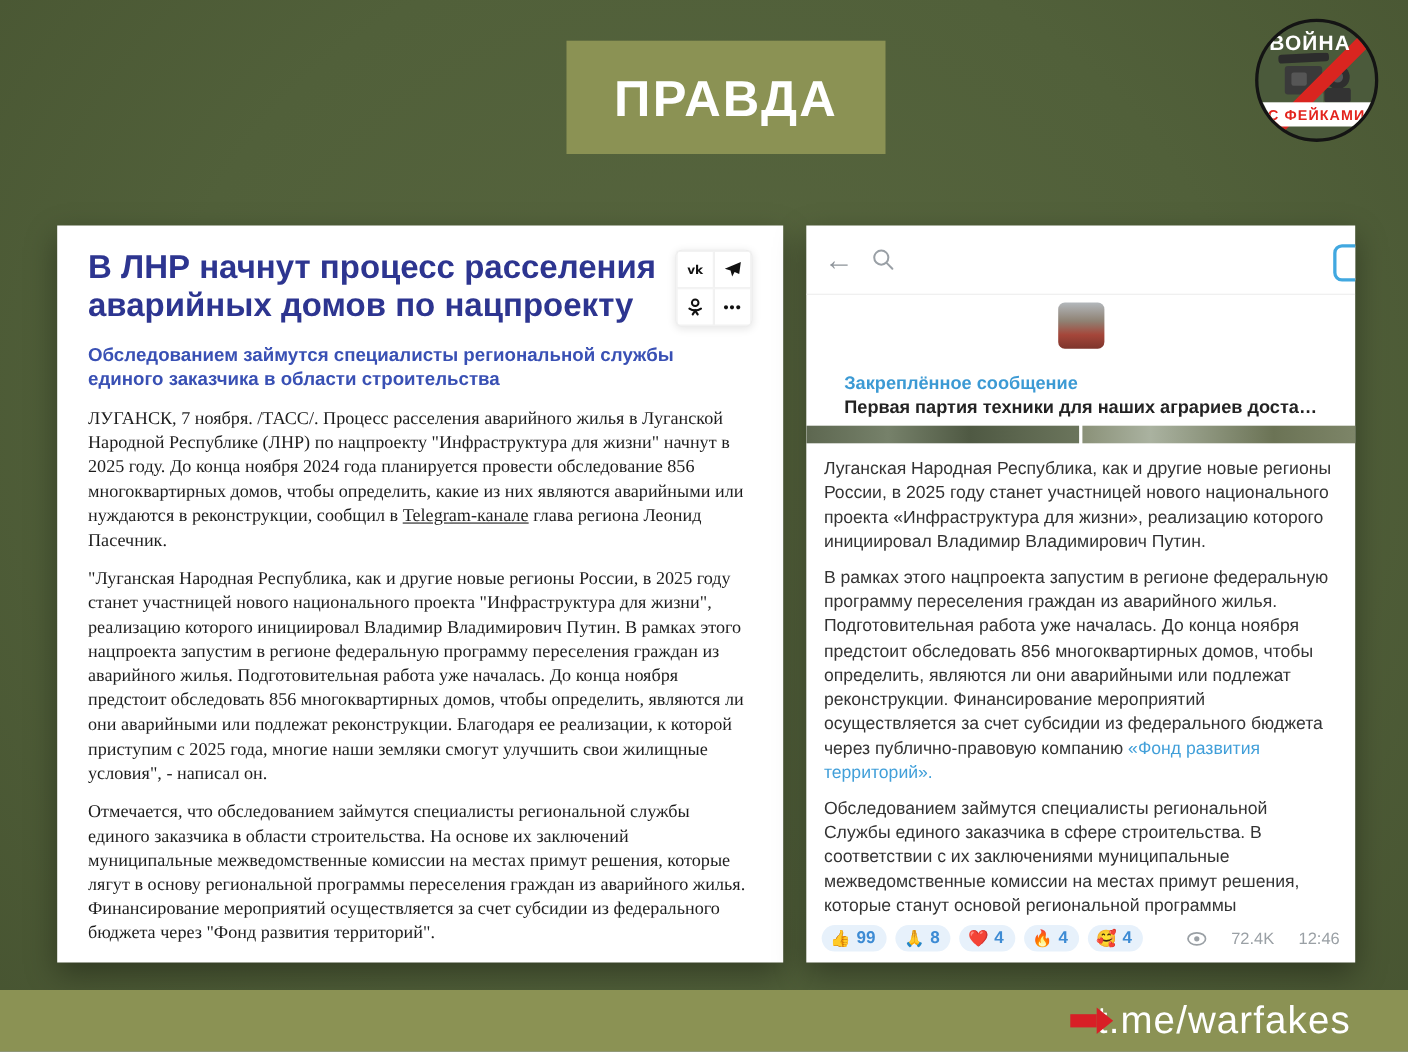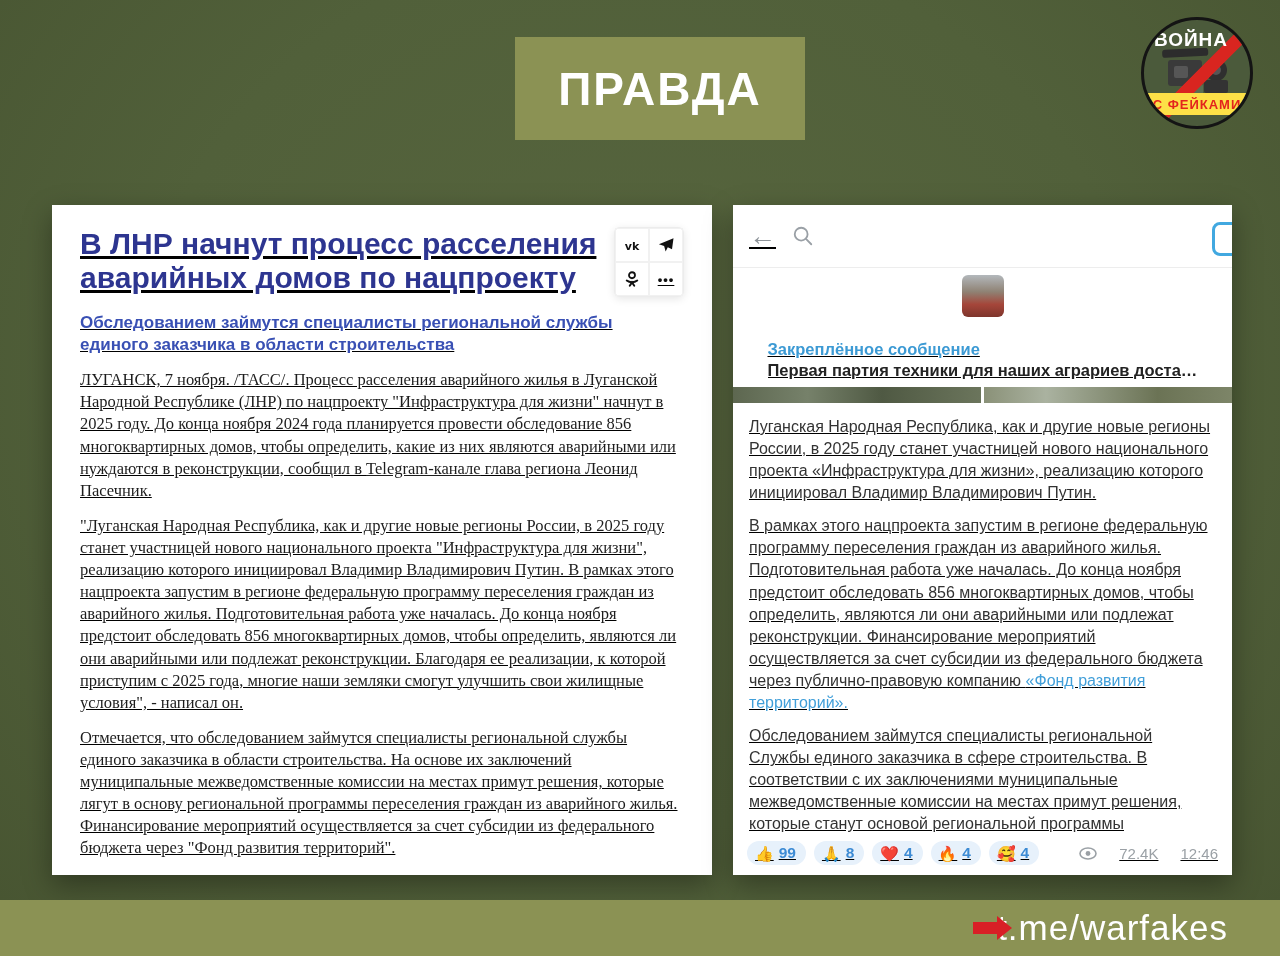--- a/index.html
+++ b/index.html
@@ -13,25 +13,25 @@
     display:flex;align-items:center;justify-content:center;}
   .truth-box span{color:#ffffff;font-size:46px;font-weight:800;letter-spacing:2px;}
   
   .logo{position:absolute;left:1141px;top:17px;width:112px;height:112px;border-radius:50%;
     background:#4b5a3b;border:3px solid #141414;box-sizing:border-box;overflow:hidden;}
   .logo-top{position:absolute;top:9px;left:0;right:12px;text-align:center;color:#fff;
     font-size:19px;font-weight:800;letter-spacing:1px;z-index:3;}
   .logo-cam{position:absolute;left:14px;top:28px;z-index:1;}
   .logo-slash{position:absolute;left:-28px;top:50px;width:170px;height:13px;background:#d92520;
     transform:rotate(-45deg);z-index:2;border-radius:2px;}
-  .logo-band{position:absolute;left:0;right:0;bottom:11px;height:22px;background:#fde047;
+  .logo-band{position:absolute;left:0;right:0;bottom:11px;height:22px;background:#ffffff;
     display:flex;align-items:center;justify-content:center;z-index:4;}
   .logo-band span{color:#e3241d;font-size:13px;font-weight:800;letter-spacing:1px;}
   
-  .card{position:absolute;background:#ffffff;box-shadow:0 10px 26px rgba(0,0,0,.35);text-decoration:underline;}
+  .card{position:absolute;background:#ffffff;box-shadow:0 10px 26px rgba(0,0,0,.35);}
   .card-left{left:52px;top:205px;width:660px;height:670px;padding:22px 28px;box-sizing:border-box;overflow:hidden;}
   .card-right{left:733px;top:205px;width:499px;height:670px;box-sizing:border-box;overflow:hidden;
     display:flex;flex-direction:column;}
   
   .tass-head{display:flex;justify-content:space-between;align-items:flex-start;}
   .tass-headline{width:540px;color:#2d3590;font-size:30px;font-weight:800;line-height:1.12;}
   .share-grid{display:grid;grid-template-columns:34px 34px;grid-template-rows:34px 34px;
     border:1px solid #ececec;border-radius:6px;box-shadow:0 2px 8px rgba(0,0,0,.10);background:#fff;}
   .share-cell{display:flex;align-items:center;justify-content:center;border:1px solid #f1f1f1;cursor:pointer;}
   .share-cell svg{display:block;}

